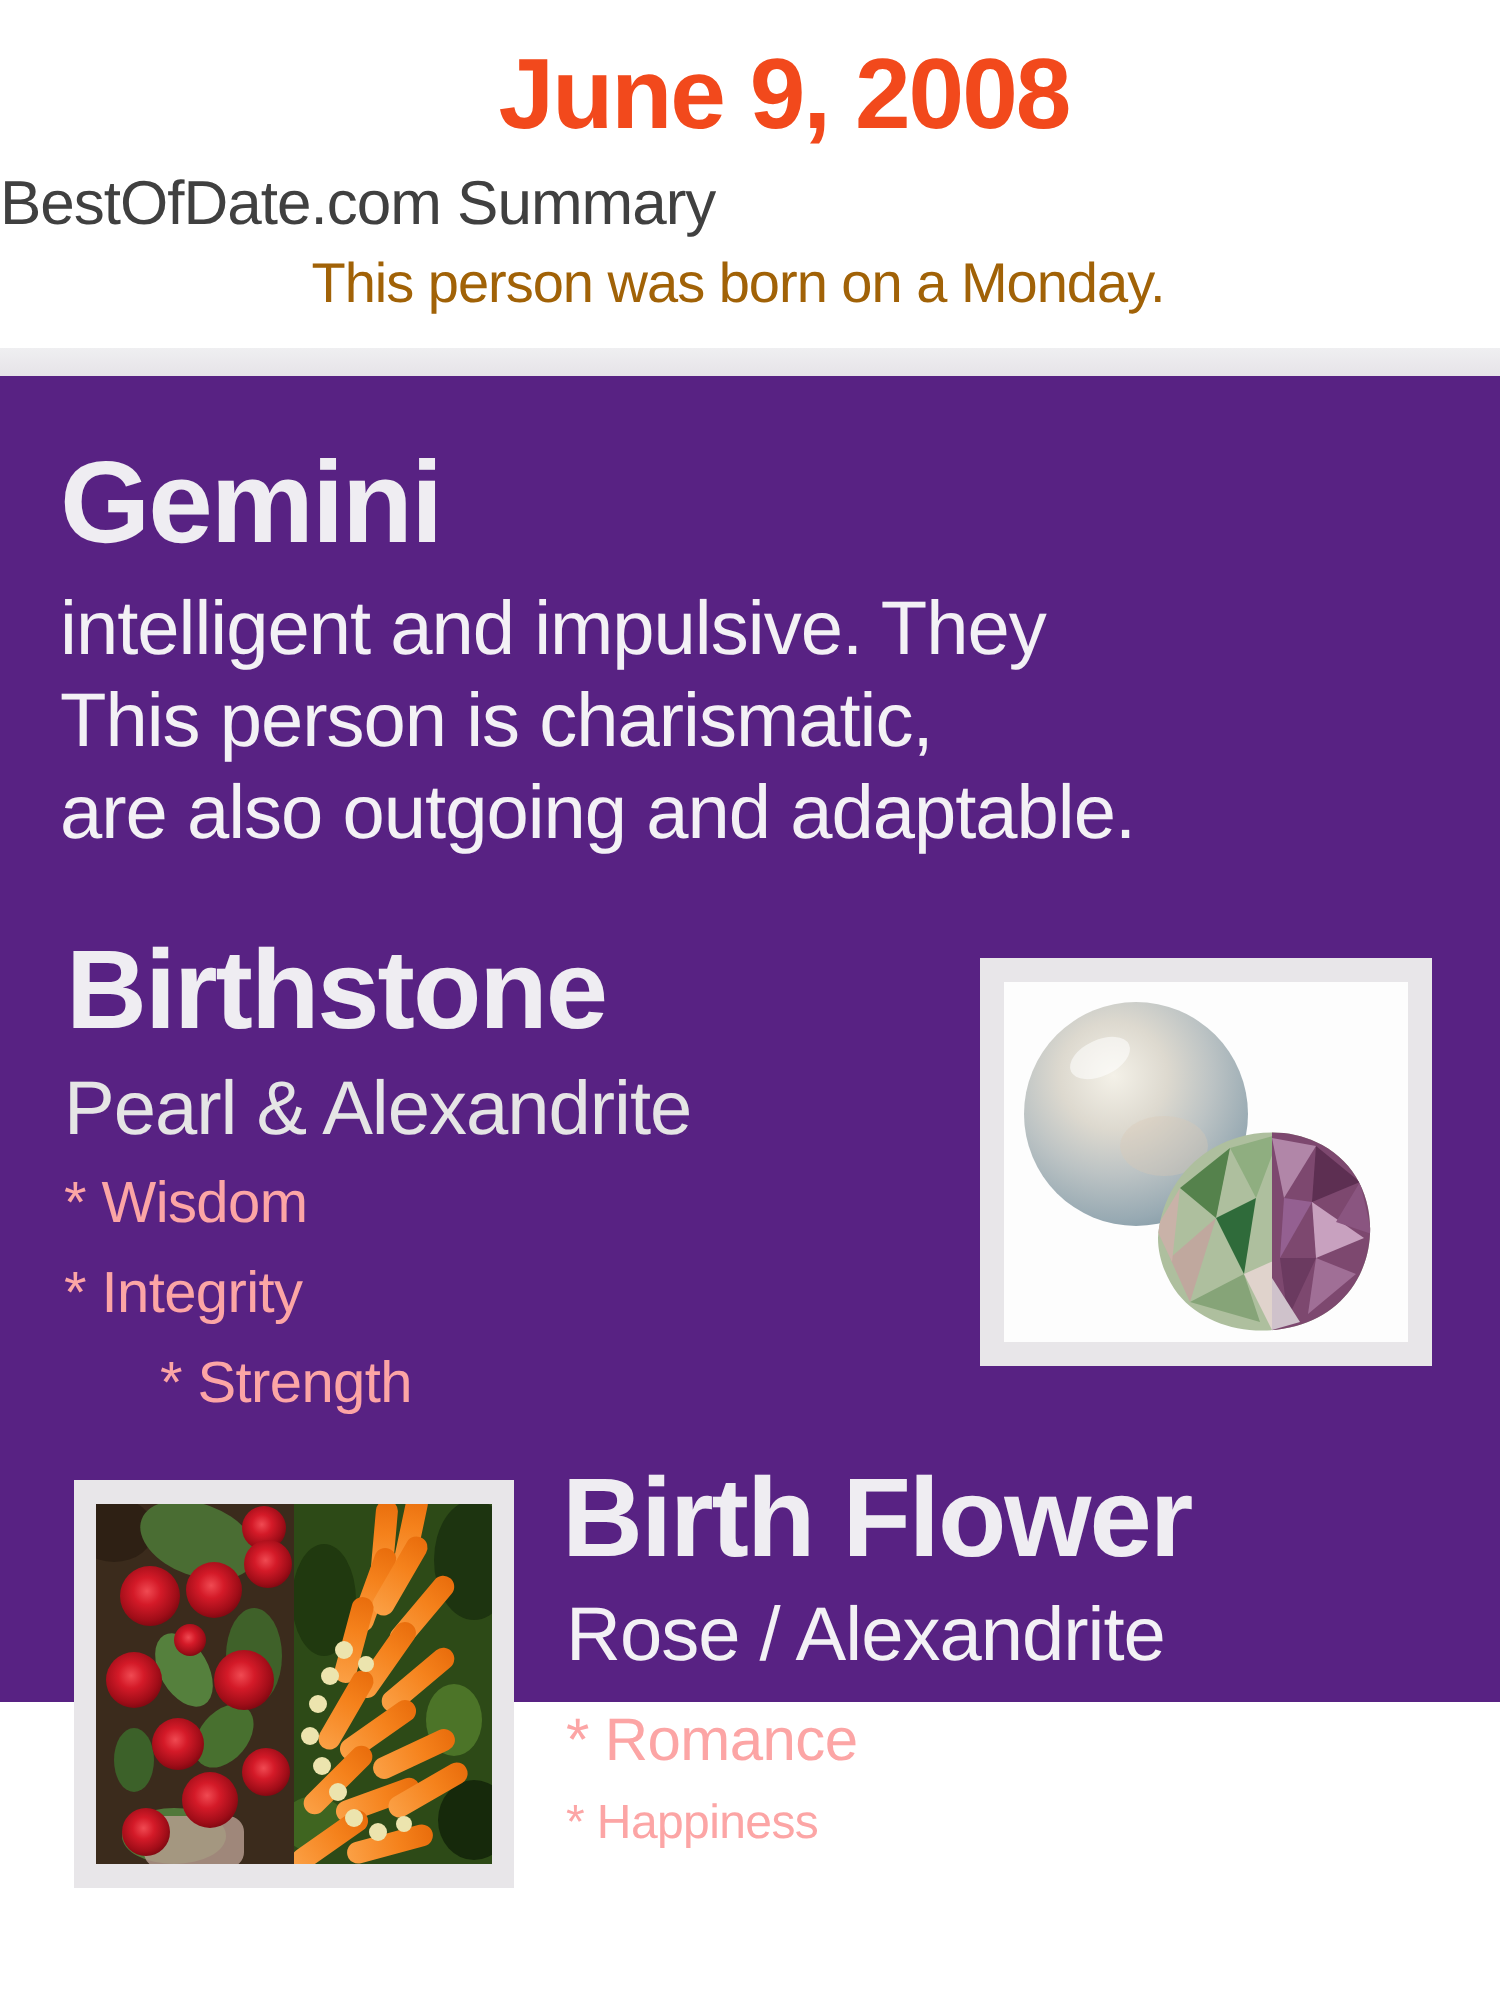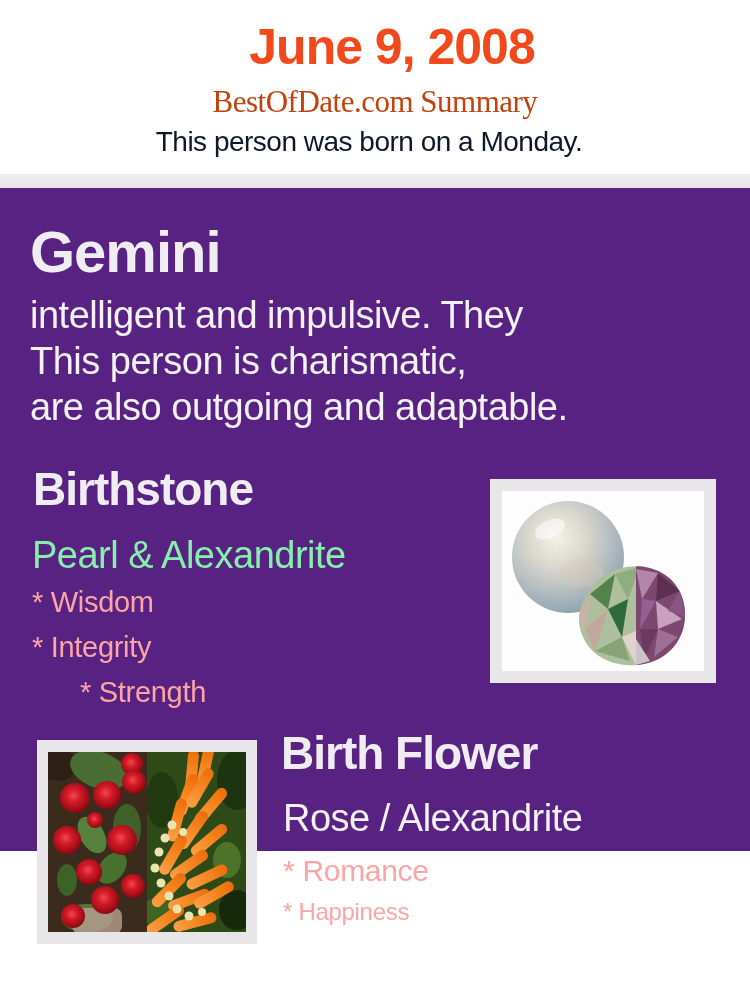--- a/index.html
+++ b/index.html
@@ -7,50 +7,50 @@
     position:relative;width:750px;height:1000px;overflow:hidden;
     font-family:"Liberation Sans","DejaVu Sans",sans-serif;
     background:#ffffff;
   }
   
   .date-title{
     position:absolute;top:18px;left:0;width:750px;text-align:center;
     font-size:50px;font-weight:bold;color:#f2491c;letter-spacing:-1px;padding-left:17px;
   }
   .site-summary{
-    position:absolute;top:84px;left:0;width:750px;text-align:center;
-    font-size:31px;font-weight:400;color:#c2410c;letter-spacing:-0.5px;font-family:Liberation Serif, serif;
+    position:absolute;top:84px;left:0;width:750px;
+    font-size:31px;font-weight:400;color:#404040;letter-spacing:-0.5px;
   }
   .born-line{
     position:absolute;top:126px;left:0;width:738px;text-align:center;
-    font-size:28px;color:#0f172a;letter-spacing:-0.5px;
+    font-size:28px;color:#a16207;letter-spacing:-0.5px;
   }
   .divider{
     position:absolute;top:174px;left:0;width:750px;height:14px;
     background:linear-gradient(#efeff1,#e6e3e8);
   }
   
   .purple{
     position:absolute;top:188px;left:0;width:750px;height:663px;
     background:#582283;color:#efedf2;
   }
   .h-big{
-    position:absolute;font-size:46px;font-weight:bold;color:#efedf2;
+    position:absolute;font-size:56px;font-weight:bold;color:#efedf2;
     letter-spacing:-1px;white-space:nowrap;
   }
   .gemini-h{left:30px;top:30px;font-size:58px;}
   .desc{
     position:absolute;left:30px;top:104px;width:680px;
     font-size:38px;line-height:46px;font-weight:300;color:#f3f1f5;
     letter-spacing:-0.5px;
   }
   .stone-h{left:33px;top:274px;}
   .stone-names{
     position:absolute;left:32px;top:346px;font-size:38px;font-weight:300;
-    color:#86efac;letter-spacing:-0.5px;white-space:nowrap;
+    color:#e5e5e5;letter-spacing:-0.5px;white-space:nowrap;
   }
   .trait{
     position:absolute;font-size:29px;font-weight:300;color:#fca5a5;
     white-space:nowrap;letter-spacing:-0.3px;
   }
   .t-w{left:32px;top:398px;}
   .t-i{left:32px;top:443px;}
   .t-s{left:32px;top:488px;margin-left:48px;}
   .stone-card{position:absolute;left:490px;top:291px;width:226px;height:204px;}
   .flower-card{position:absolute;left:37px;top:552px;width:220px;height:204px;}

